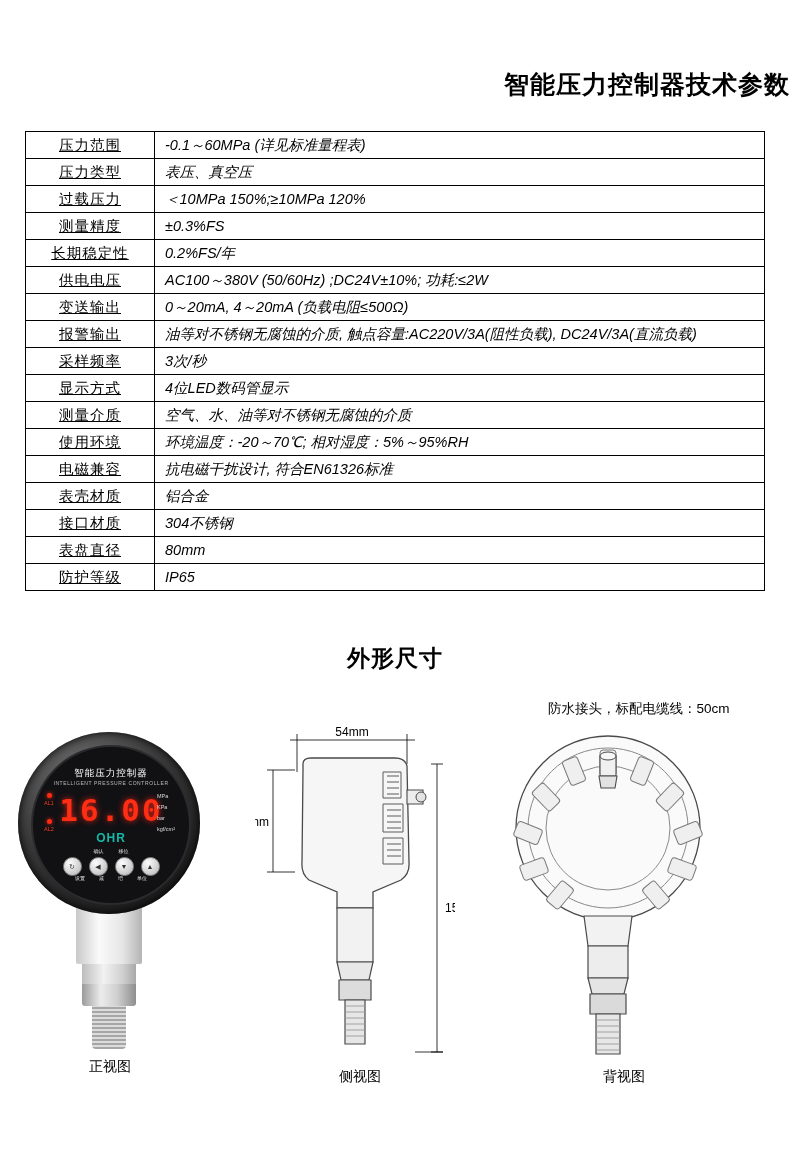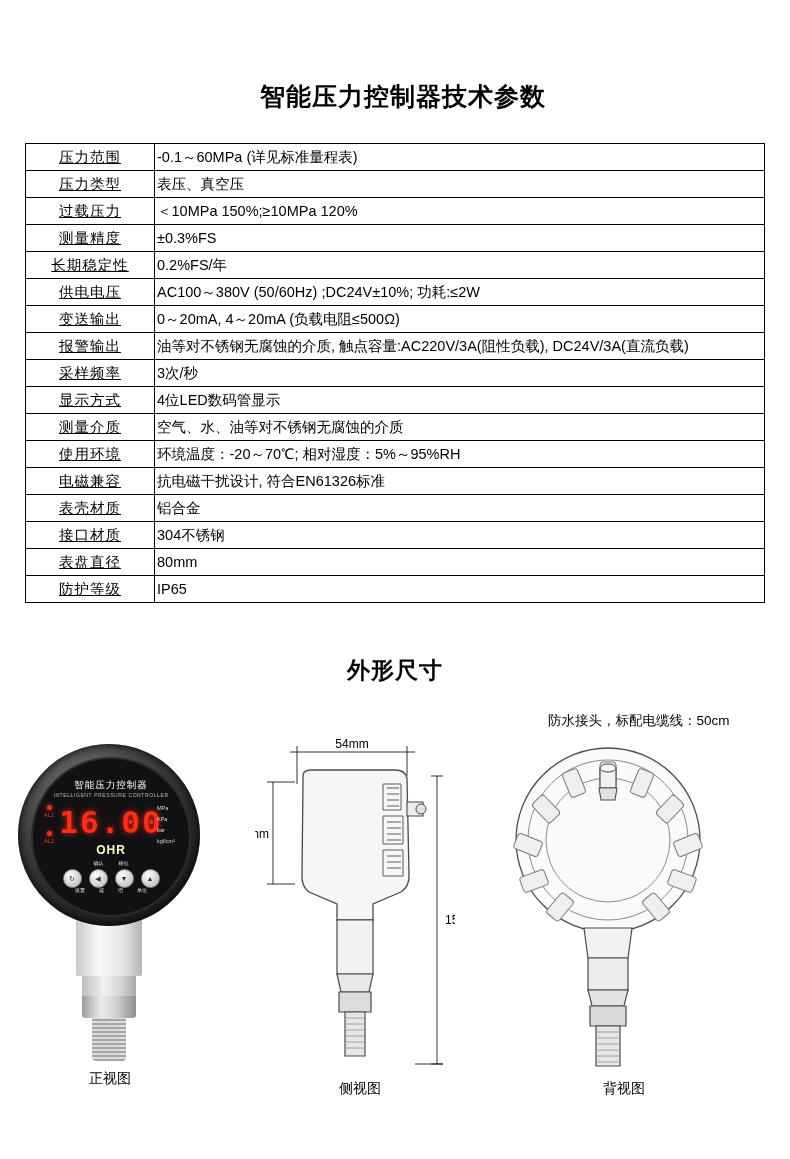--- a/index.html
+++ b/index.html
@@ -14,24 +14,24 @@
     color: #000000;
     position: relative;
     overflow: hidden;
   }
   .page {
     width: 790px;
     height: 1159px;
     position: relative;
   }
   h1.title {
-    text-align: center;
+    text-align: right;
     font-size: 25px;
     font-weight: bold;
-    margin: 12px;
+    margin: 0;
     padding: 68px 0 0 16px;
     letter-spacing: 1px;
   }
   table.spec {
     border-collapse: collapse;
     margin: 30px auto 0 auto;
     width: 740px;
     table-layout: fixed;
   }
   table.spec td {
@@ -41,21 +41,22 @@
     height: 20px;
     line-height: 18px;
   }
   table.spec td.k {
     width: 128px;
     text-align: center;
     letter-spacing: 1px;
     text-decoration: underline;
   }
   table.spec td.v {
-    padding-left: 2px;
+    padding-left: 10px;
+    font-style: italic;
   }
   h2.subtitle {
     text-align: center;
     font-size: 23px;
     font-weight: bold;
     margin: 0;
     padding: 52px 0 0 0;
     letter-spacing: 1px;
   }
   .figures {
@@ -118,21 +119,21 @@
   }
   .al-lab {
     position: absolute; color: #ff3a20; font-size: 5.5px;
   }
   .units {
     position: absolute; right: 14px; top: 44px; text-align: left;
     color: #d8d8d8; font-size: 5.5px; line-height: 11px;
   }
   .ohr {
     position: absolute; top: 84px; width: 100%; text-align: center;
-    color: #fef9c3; font-size: 12px; font-weight: bold; letter-spacing: 1px;
+    color: #14b8a6; font-size: 12px; font-weight: bold; letter-spacing: 1px;
   }
   .btn-labels-top {
     position: absolute; top: 101px; left: 0; width: 100%;
     display: flex; justify-content: center; gap: 15px;
     color: #e2e2e2; font-size: 5px;
   }
   .btn-row {
     position: absolute; top: 110px; left: 0; width: 100%;
     display: flex; justify-content: center; gap: 7px;
   }

